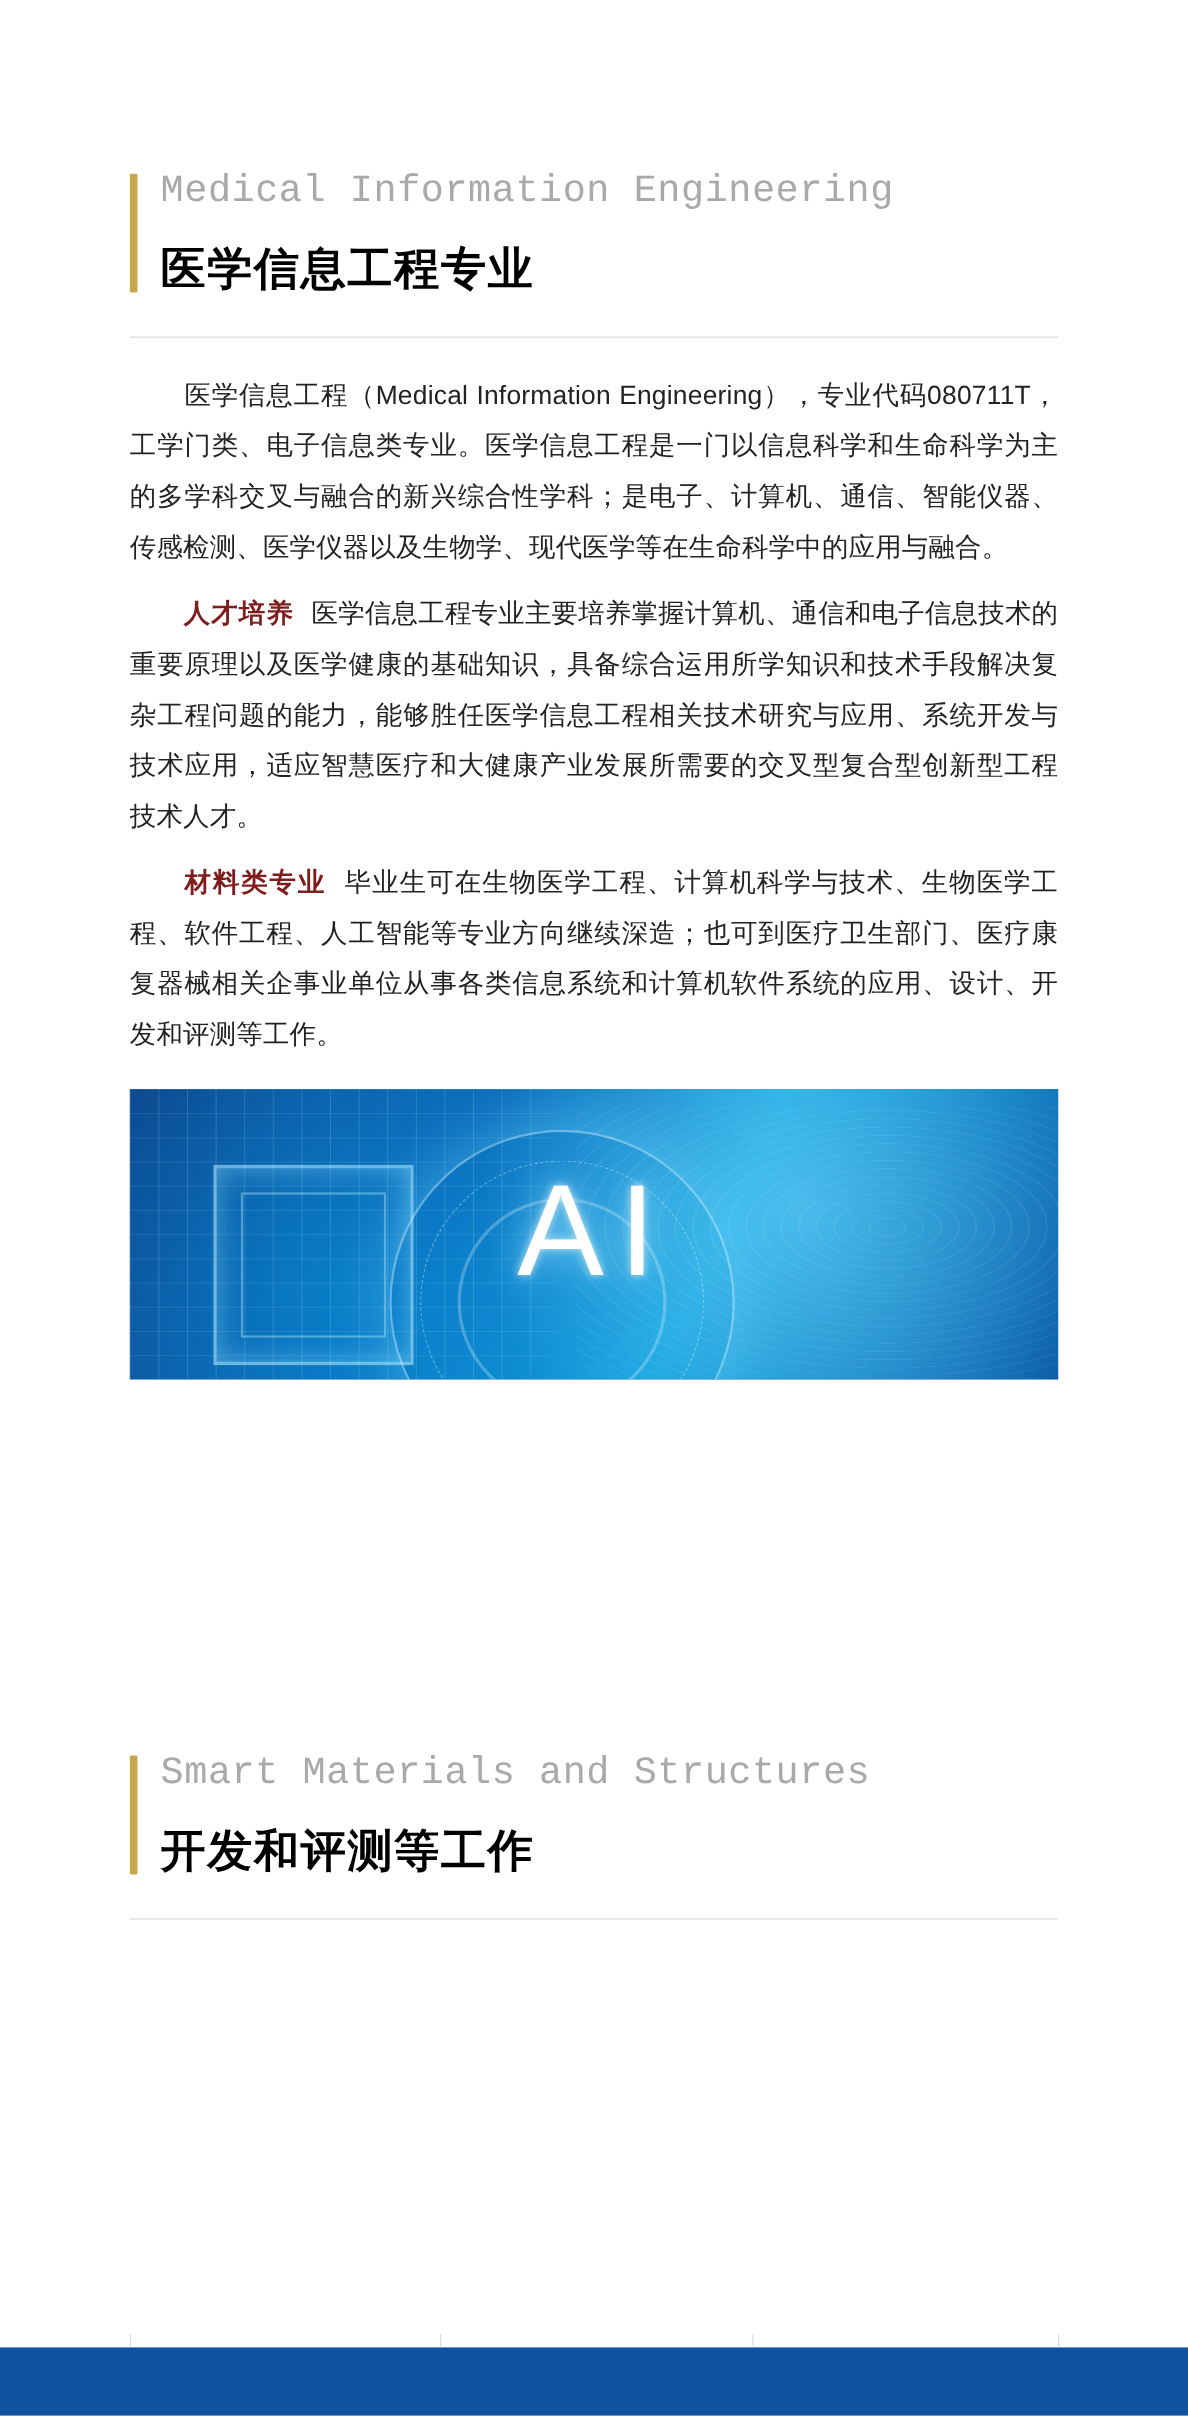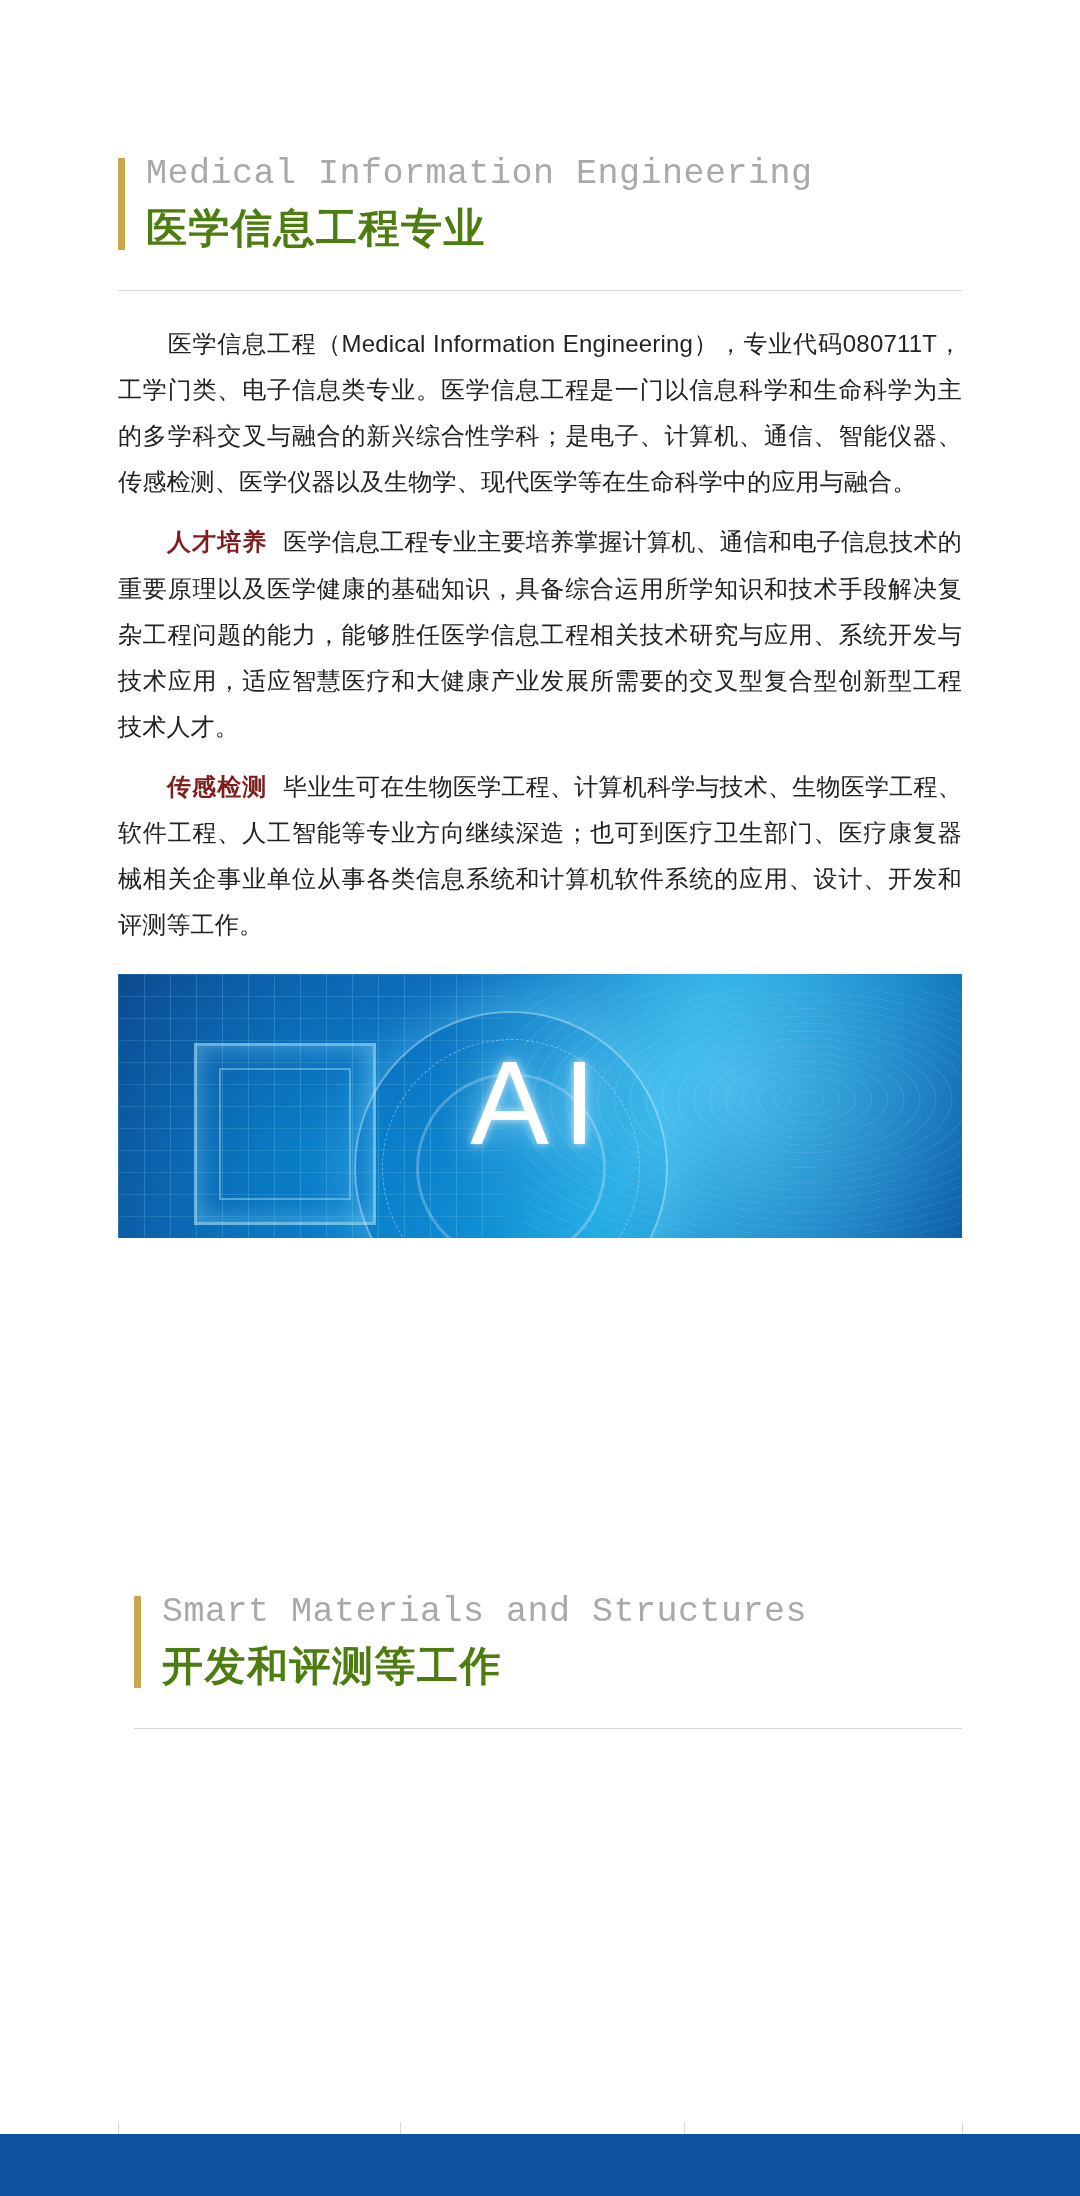--- a/index.html
+++ b/index.html
@@ -41,24 +41,24 @@
     line-height: 1.28;
     color: #a9a9a9;
     letter-spacing: 0.5px;
     font-weight: 400;
     white-space: nowrap;
     font-family: Liberation Mono, monospace;
   }
   .section-head .cn {
     font-size: 41px;
     line-height: 1.35;
-    color: #4d7c0f;
+    color: #000000;
     font-weight: 700;
     letter-spacing: 1.5px;
-    margin-top: 4px;
+    margin-top: 20px;
     white-space: nowrap;
   }
 
   .divider {
     height: 1px;
     background: #d8d8d8;
     margin: 34px 118px 0 118px;
   }
 
   
@@ -205,34 +205,34 @@
       <div class="cn">医学信息工程专业</div>
     </div>
 
     <div class="divider"></div>
 
     <div class="body-wrap">
       <p class="para"><span class="indent"></span><span>医学信息工程（Medical Information Engineering），专业代码080711T，工学门类、电子信息类专业。医学信息工程是一门以信息科学和生命科学为主的多学科交叉与融合的新兴综合性学科；是电子、计算机、通信、智能仪器、传感检测、医学仪器以及生物学、现代医学等在生命科学中的应用与融合。</span></p>
 
       <p class="para"><span class="indent"></span><span class="lead">人才培养</span><span class="leadgap"></span><span>医学信息工程专业主要培养掌握计算机、通信和电子信息技术的重要原理以及医学健康的基础知识，具备综合运用所学知识和技术手段解决复杂工程问题的能力，能够胜任医学信息工程相关技术研究与应用、系统开发与技术应用，适应智慧医疗和大健康产业发展所需要的交叉型复合型创新型工程技术人才。</span></p>
 
-      <p class="para"><span class="indent"></span><span class="lead">传感检测</span><span class="leadgap"></span><span>毕业生可在生物医学工程、计算机科学与技术、生物医学工程、软件工程、人工智能等专业方向继续深造；也可到医疗卫生部门、医疗康复器械相关企事业单位从事各类信息系统和计算机软件系统的应用、设计、开发和评测等工作。</span></p>
+      <p class="para"><span class="indent"></span><span class="lead">材料类专业</span><span class="leadgap"></span><span>毕业生可在生物医学工程、计算机科学与技术、生物医学工程、软件工程、人工智能等专业方向继续深造；也可到医疗卫生部门、医疗康复器械相关企事业单位从事各类信息系统和计算机软件系统的应用、设计、开发和评测等工作。</span></p>
     </div>
 
     <div class="figure">
       <div class="fig-bg"></div>
       <div class="fig-circuit"></div>
       <div class="fig-chip"></div>
       <div class="fig-rings"></div>
       <div class="fig-waves"></div>
       <div class="fig-ai">AI</div>
     </div>
   </div>
 
-  <div style="position:absolute; left:0; right:0; top:1590px;padding-left:16px;">
+  <div style="position:absolute; left:0; right:0; top:1590px;">
 
     <div class="section-head">
       <div class="bar"></div>
       <div class="en">Smart Materials and Structures</div>
       <div class="cn">开发和评测等工作</div>
     </div>
 
     <div class="divider"></div>
 
   </div>

